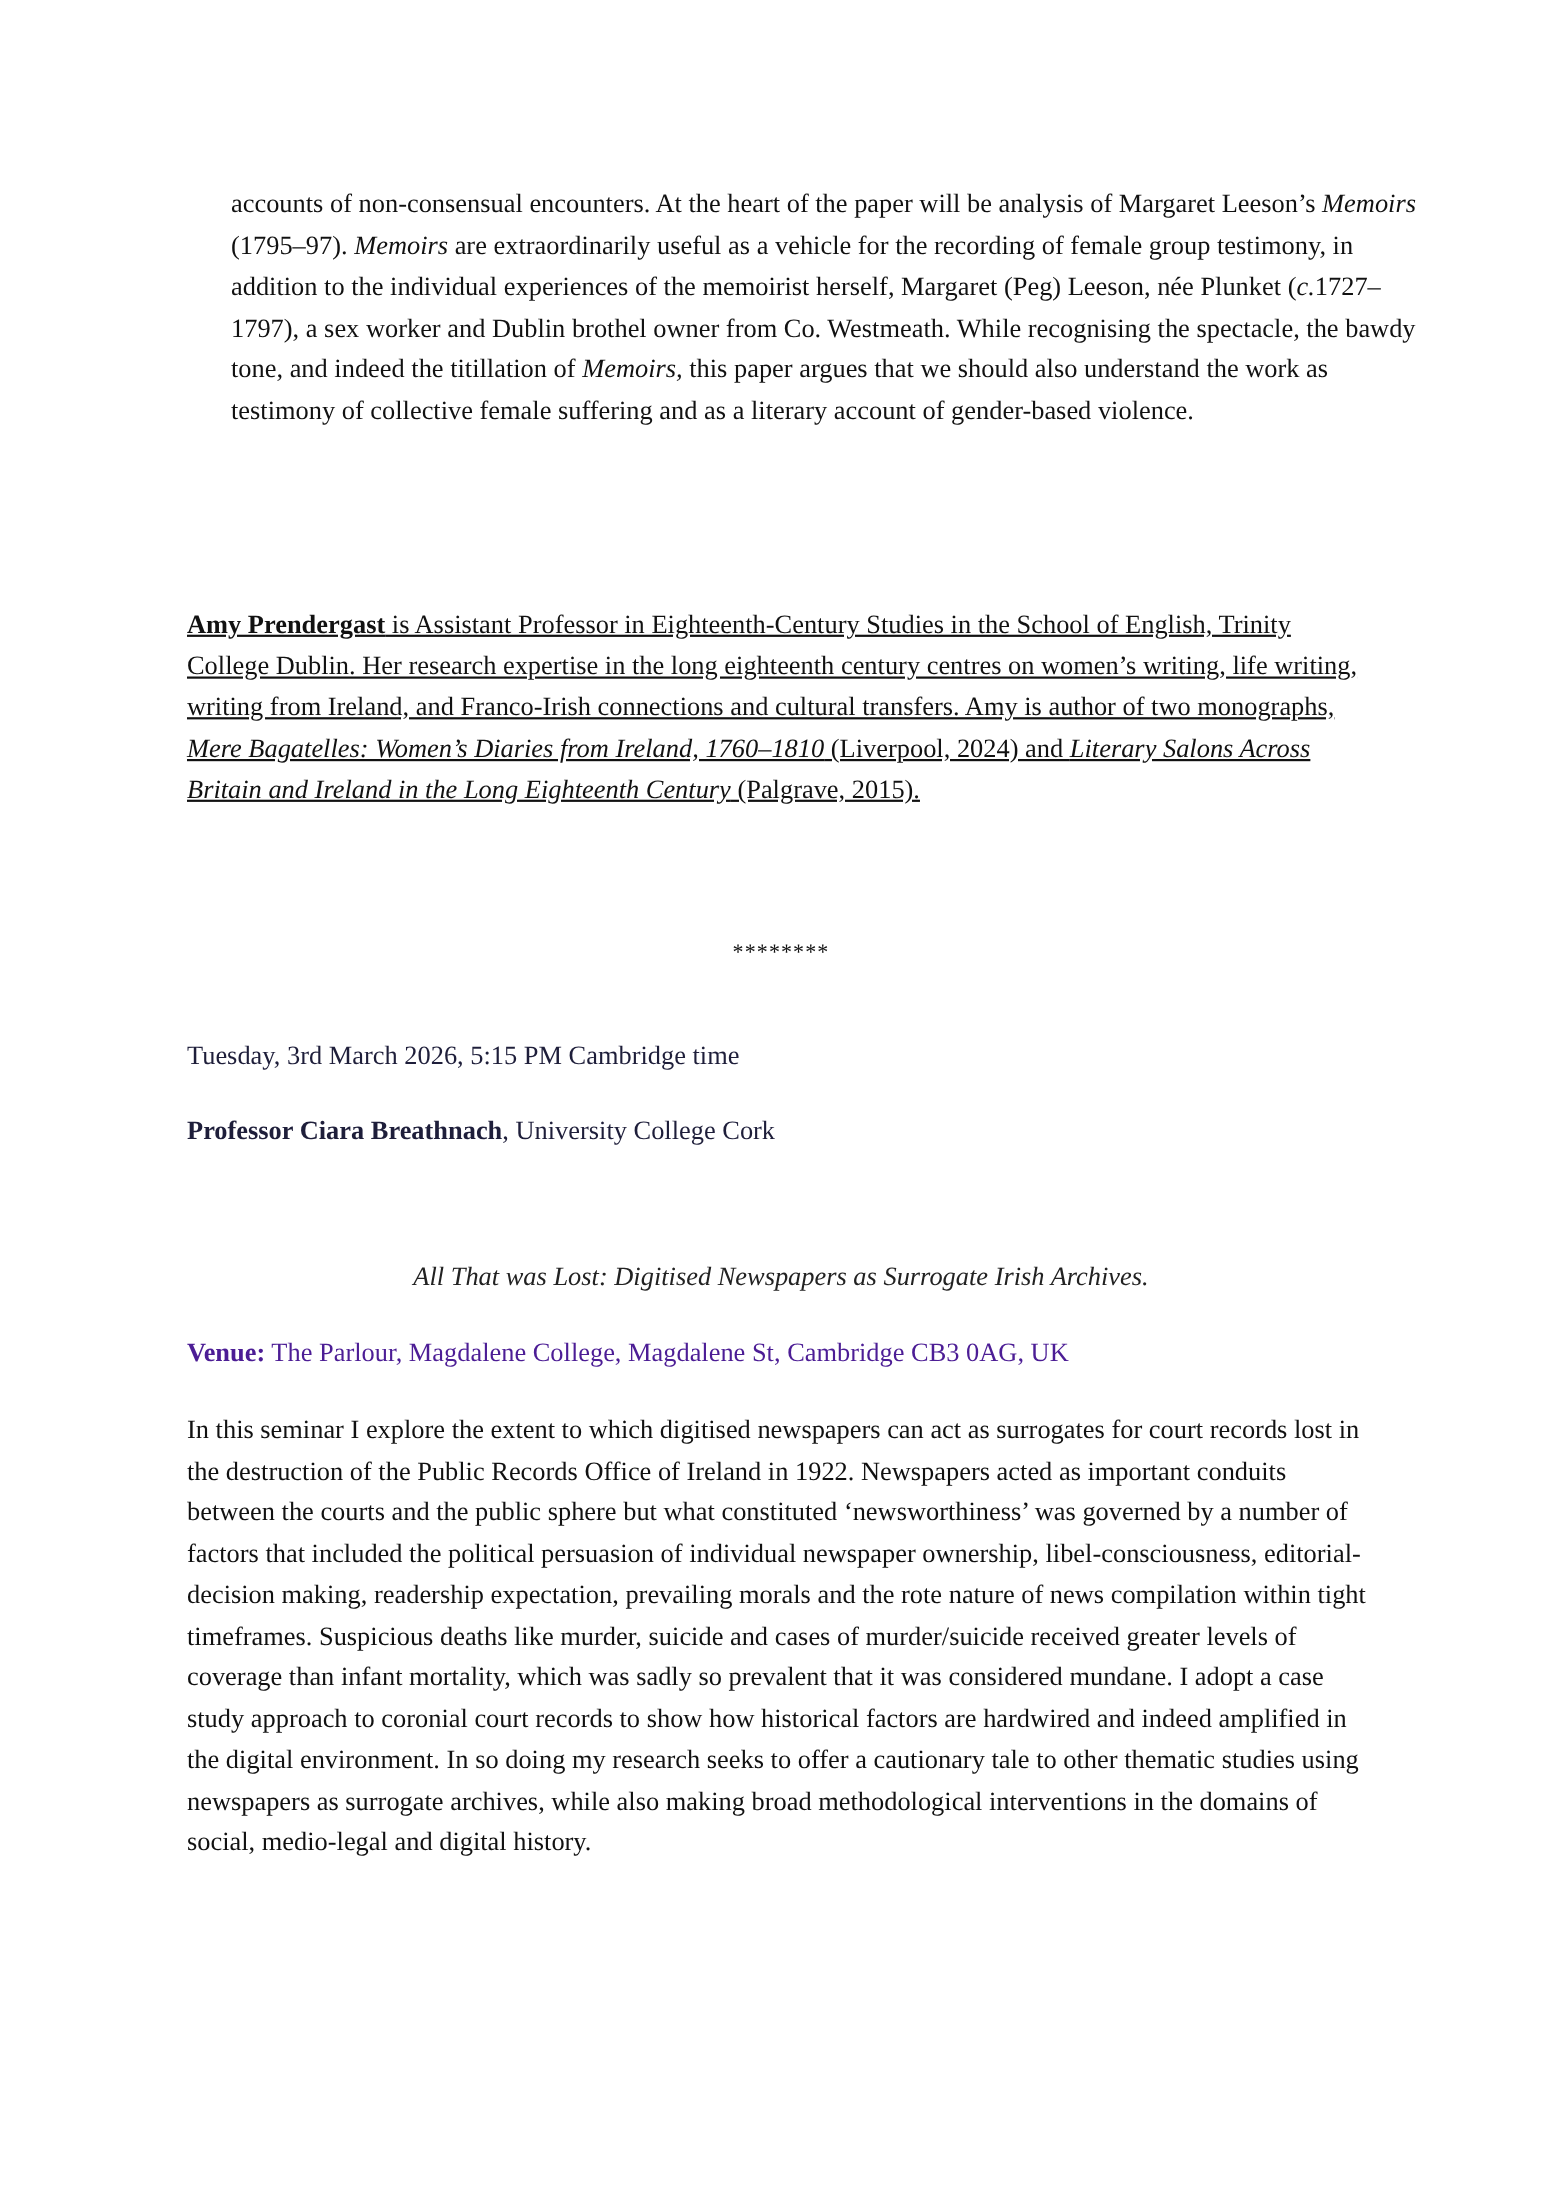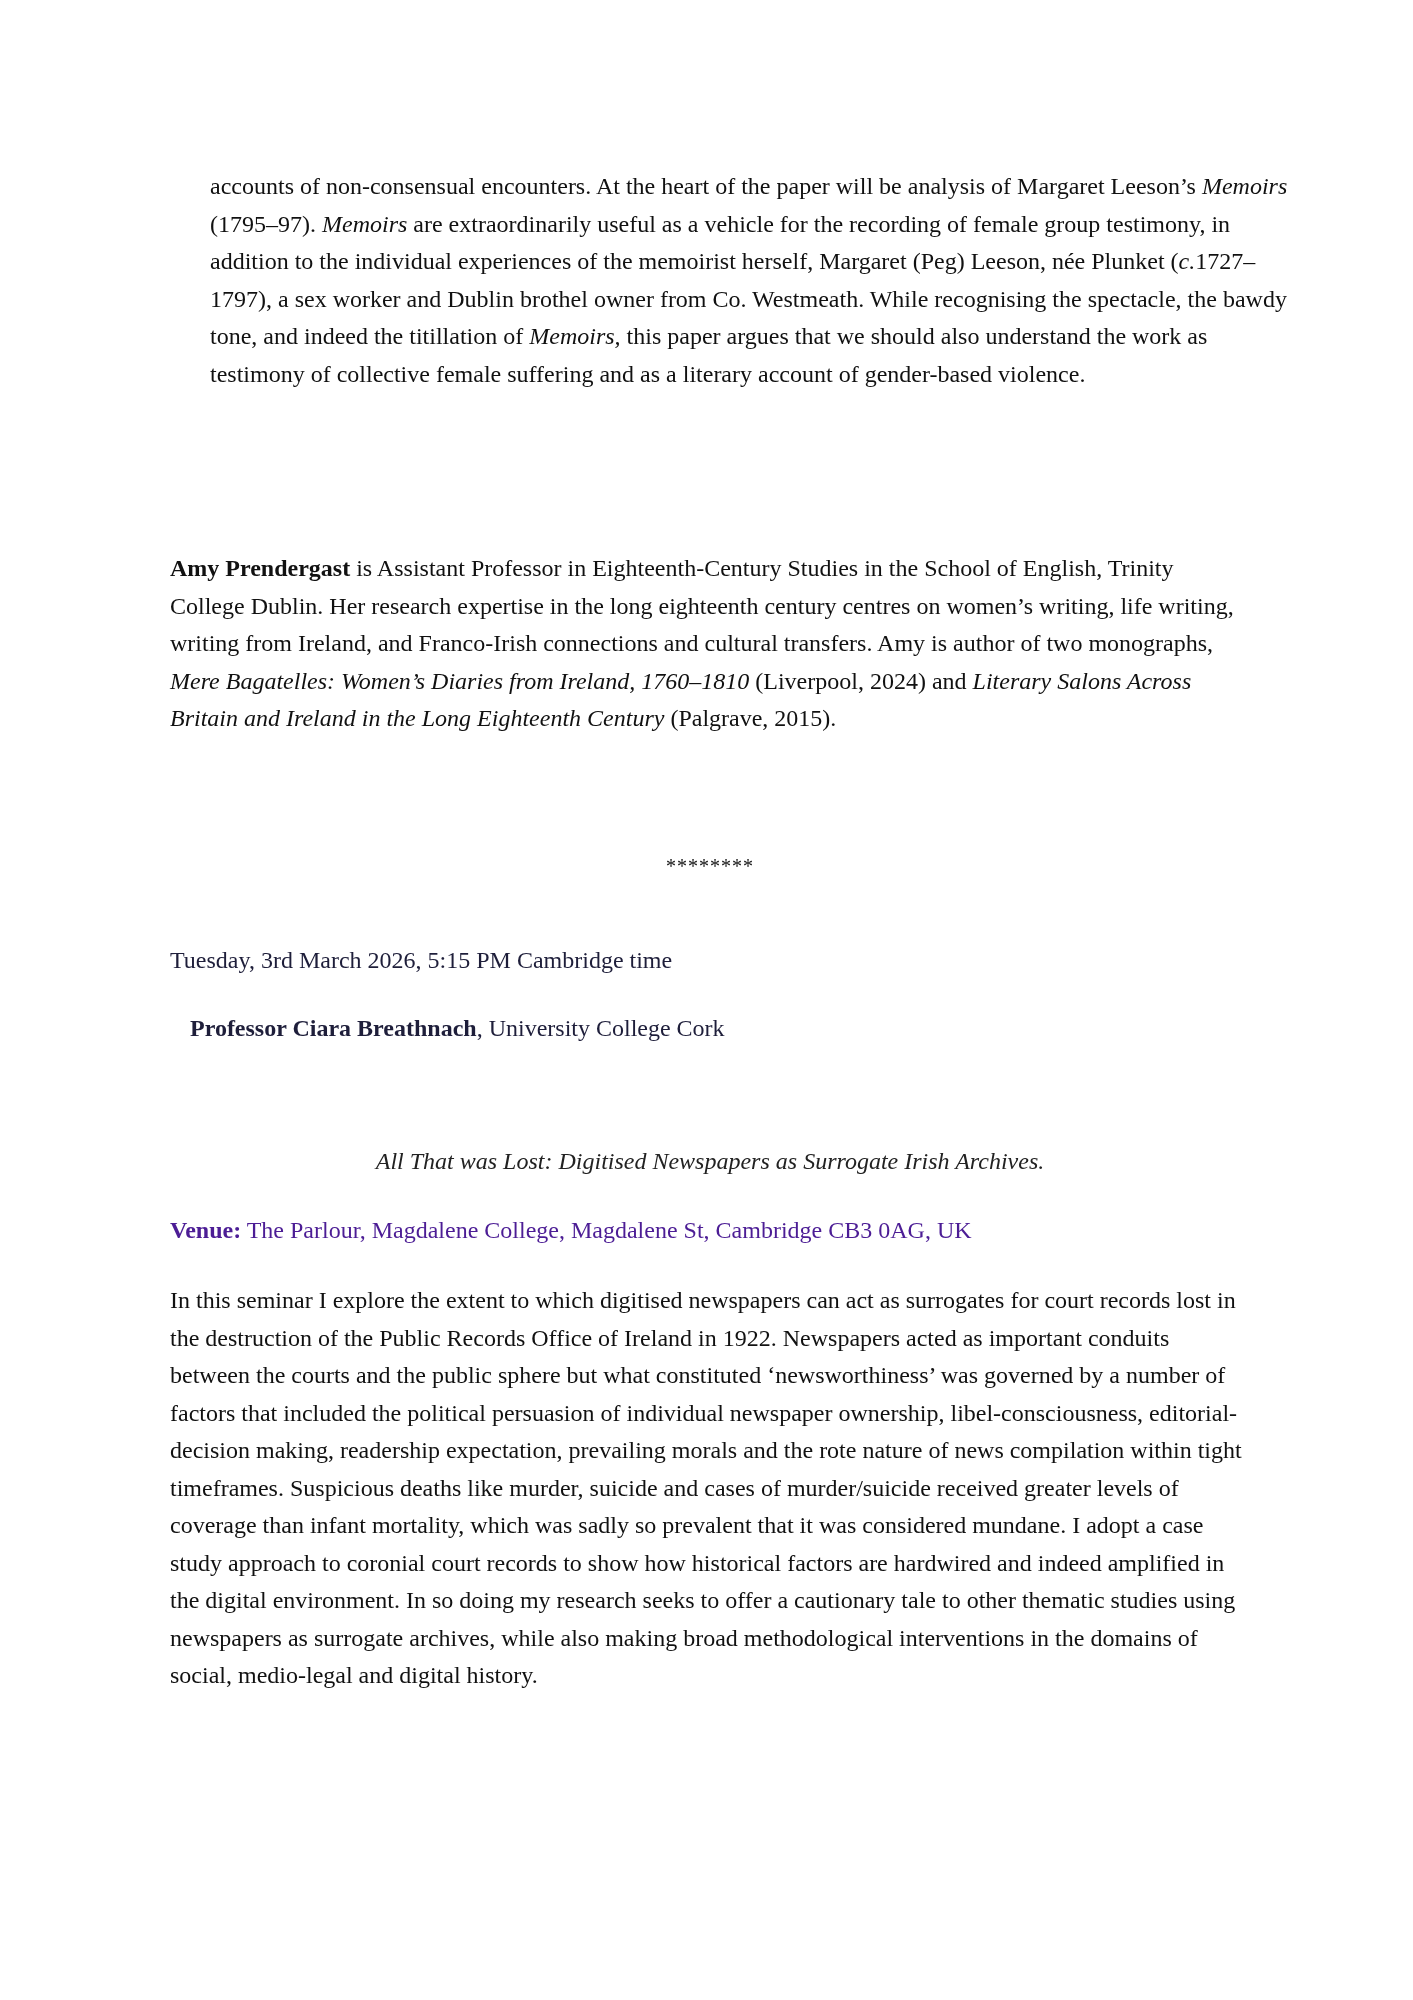--- a/index.html
+++ b/index.html
@@ -4,24 +4,24 @@
   <style>
     html, body { margin: 0; padding: 0; background: #ffffff; }
     body {
       width: 1413px; height: 2000px; position: relative; overflow: hidden;
       font-family: "Liberation Serif", "DejaVu Serif", serif;
       color: #111111;
     }
     .page { position: absolute; left: 170px; top: 168px; width: 1080px; }
     p { margin: 0; font-size: 24px; line-height: 37.5px; }
     .para1 { position: absolute; top: 0; left: 0; width: 1080px; margin-left: 40px; }
-    .bio { position: absolute; top: 382px; left: 0; width: 1080px; }
+    .bio { position: absolute; top: 382px; left: 0; width: 1080px; text-decoration: underline; }
     .stars { position: absolute; top: 680px; left: 0; width: 1080px; text-align: center; font-size: 20px; letter-spacing: 1px; }
     .date { position: absolute; top: 774px; left: 0; color: #1e1e3a; font-weight: normal; }
-    .speaker { position: absolute; top: 842px; left: 0; color: #1e1e3a; margin-left: 20px; }
+    .speaker { position: absolute; top: 842px; left: 0; color: #1e1e3a; }
     .talk-title { position: absolute; top: 975px; left: 0; width: 1080px; text-align: center; font-style: italic; color: #222; }
     .venue { position: absolute; top: 1044px; left: 0; color: #4c1d95; }
     .abstract { position: absolute; top: 1114px; left: 0; width: 1085px; }
     b { font-weight: bold; }
     i { font-style: italic; }
   </style>
 </head>
 <body>
 
 <div class="page">

